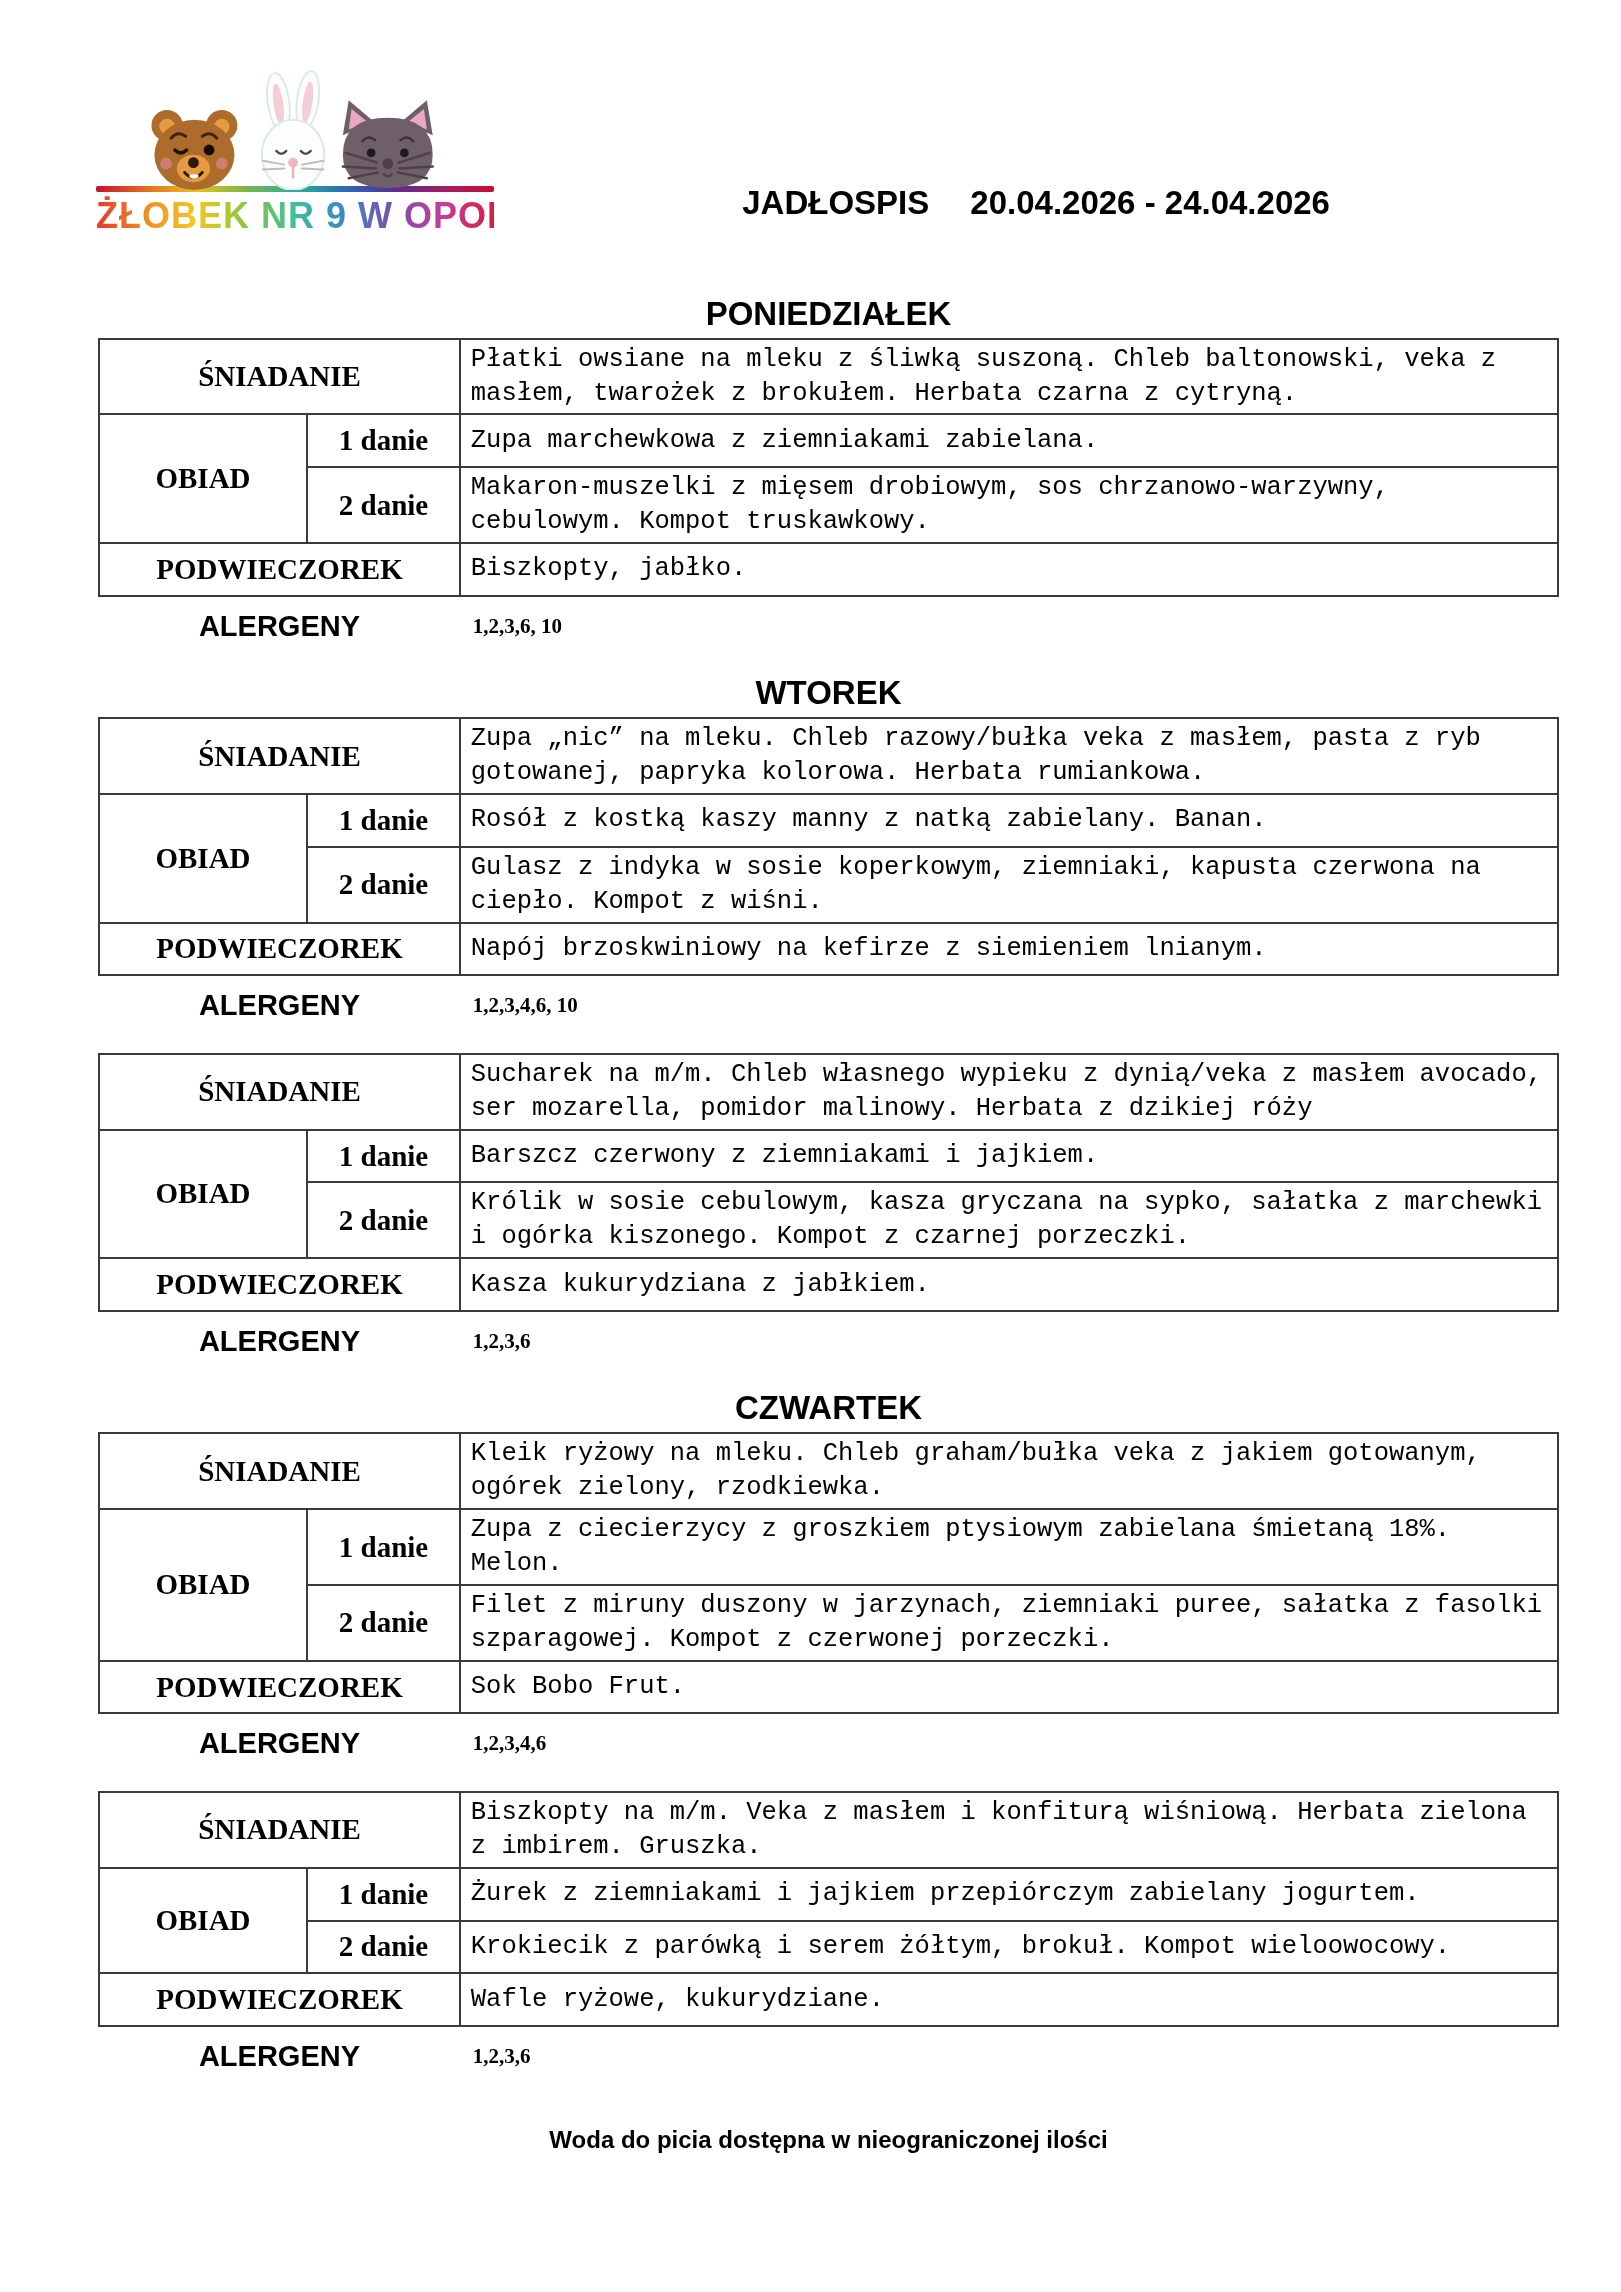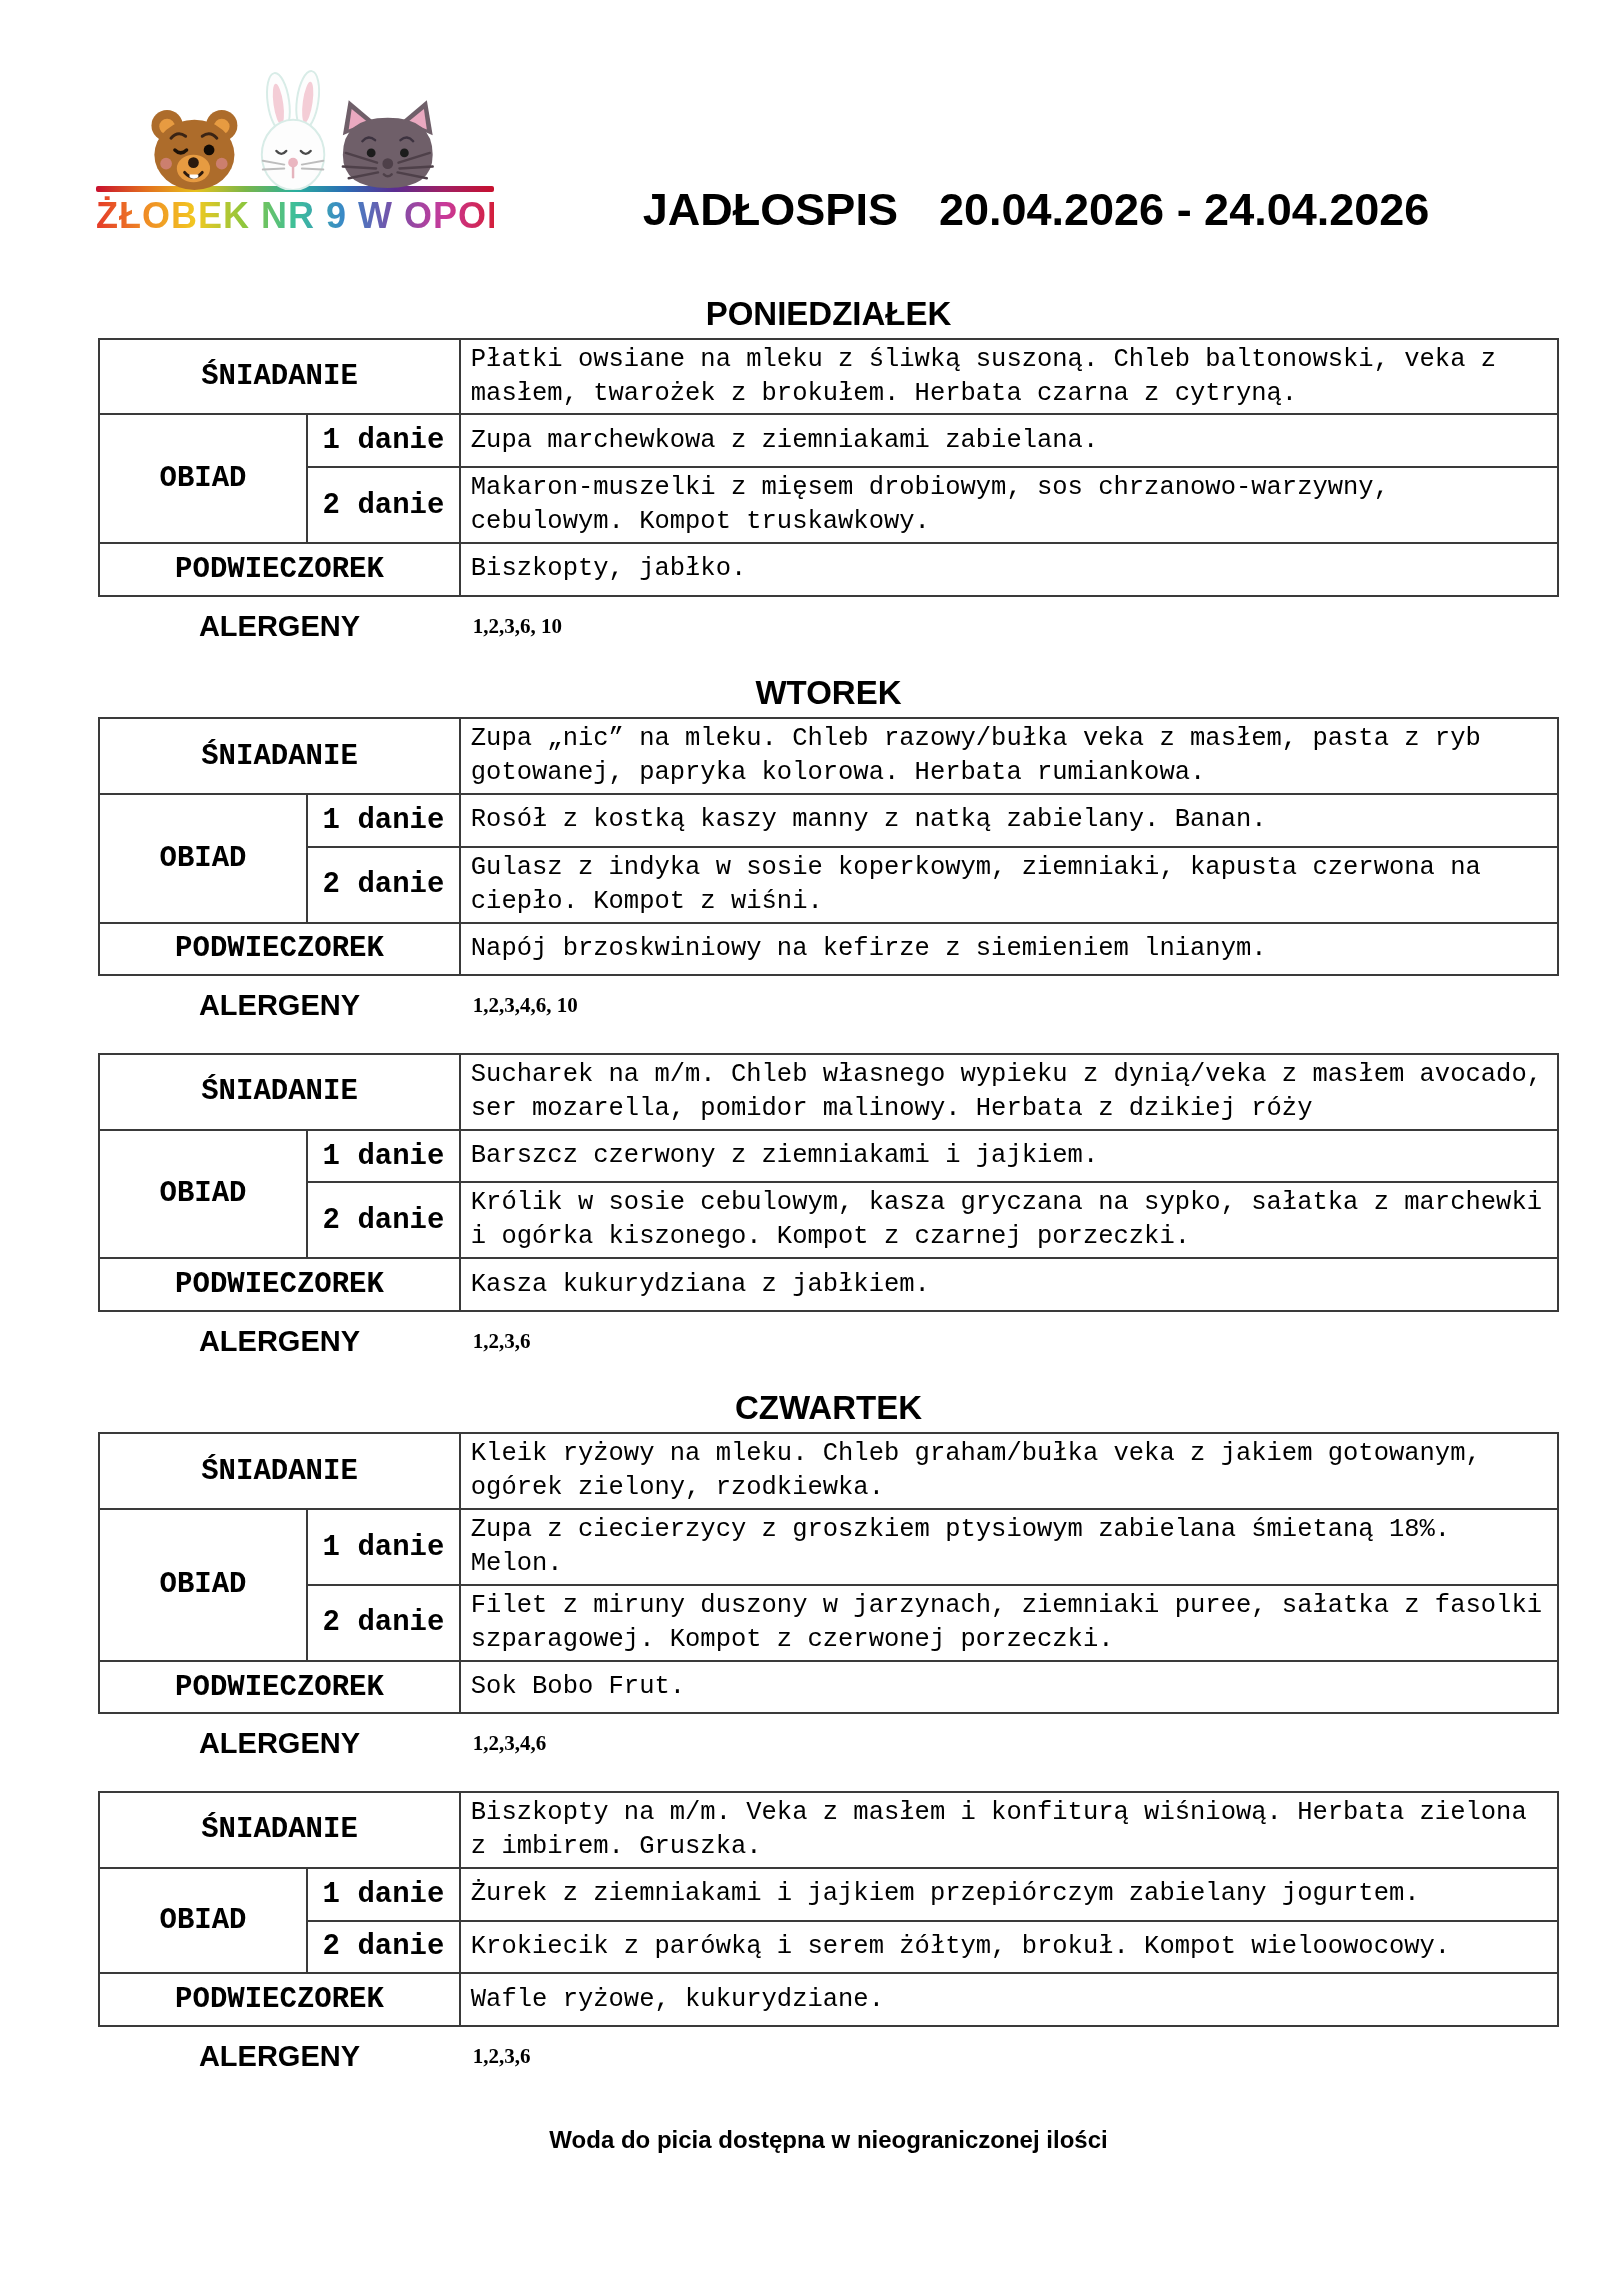--- a/index.html
+++ b/index.html
@@ -18,38 +18,38 @@
   }
   .logo-text {
     margin-top:2.9px; font-size:36px; font-weight:bold; letter-spacing:1px;
     white-space:nowrap;
     background:linear-gradient(90deg,#e53a28,#ef8c25,#f2c821,#8cc63e,#3dbf9a,#3a87c8,#7a4fa8,#c93a9a,#d31f3c);
     -webkit-background-clip:text; background-clip:text;
     color:transparent; -webkit-text-fill-color:transparent;
   }
   .main-title {
     position:absolute; left:461px; right:9.8px; top:184px;
-    text-align:center; font-size:45px; font-weight:bold; white-space:nowrap;
+    text-align:center; font-size:33px; font-weight:bold; white-space:nowrap;
   }
   .main-title .date-range { margin-left:41px; }
   .day { margin-top:24.5px; }
   .day:first-of-type { margin-top:7.8px; }
   .day-title {
     margin:0 0 4.9px 0; margin-left:98px; width:1461px;
     text-align:center; font-size:33px; font-weight:bold; line-height:39px;
   }
   table.menu-table {
     margin-left:98px; width:1461px; table-layout:fixed;
     border-collapse:collapse; border:2.9px solid #3a3a3a;
   }
   table.menu-table td { border:2px solid #3a3a3a; vertical-align:middle; }
   col.c1 { width:208px; } col.c2 { width:153px; }
   td.lbl {
     text-align:center; font-size:29px; font-weight:bold;
-    font-family:Liberation Mono, monospace; padding:2px 3.9px; height:45px;
+    font-family:Liberation Serif, serif; padding:2px 3.9px; height:45px;
   }
   td.val {
     font-family:Liberation Mono, monospace; font-size:25.5px; line-height:34px;
     padding:2.9px 9.8px; height:45px;
   }
   .alergeny {
     margin-left:98px; width:1461px; height:45px; margin-top:7px;
     display:flex; align-items:center;
   }
   .alergeny-label {

